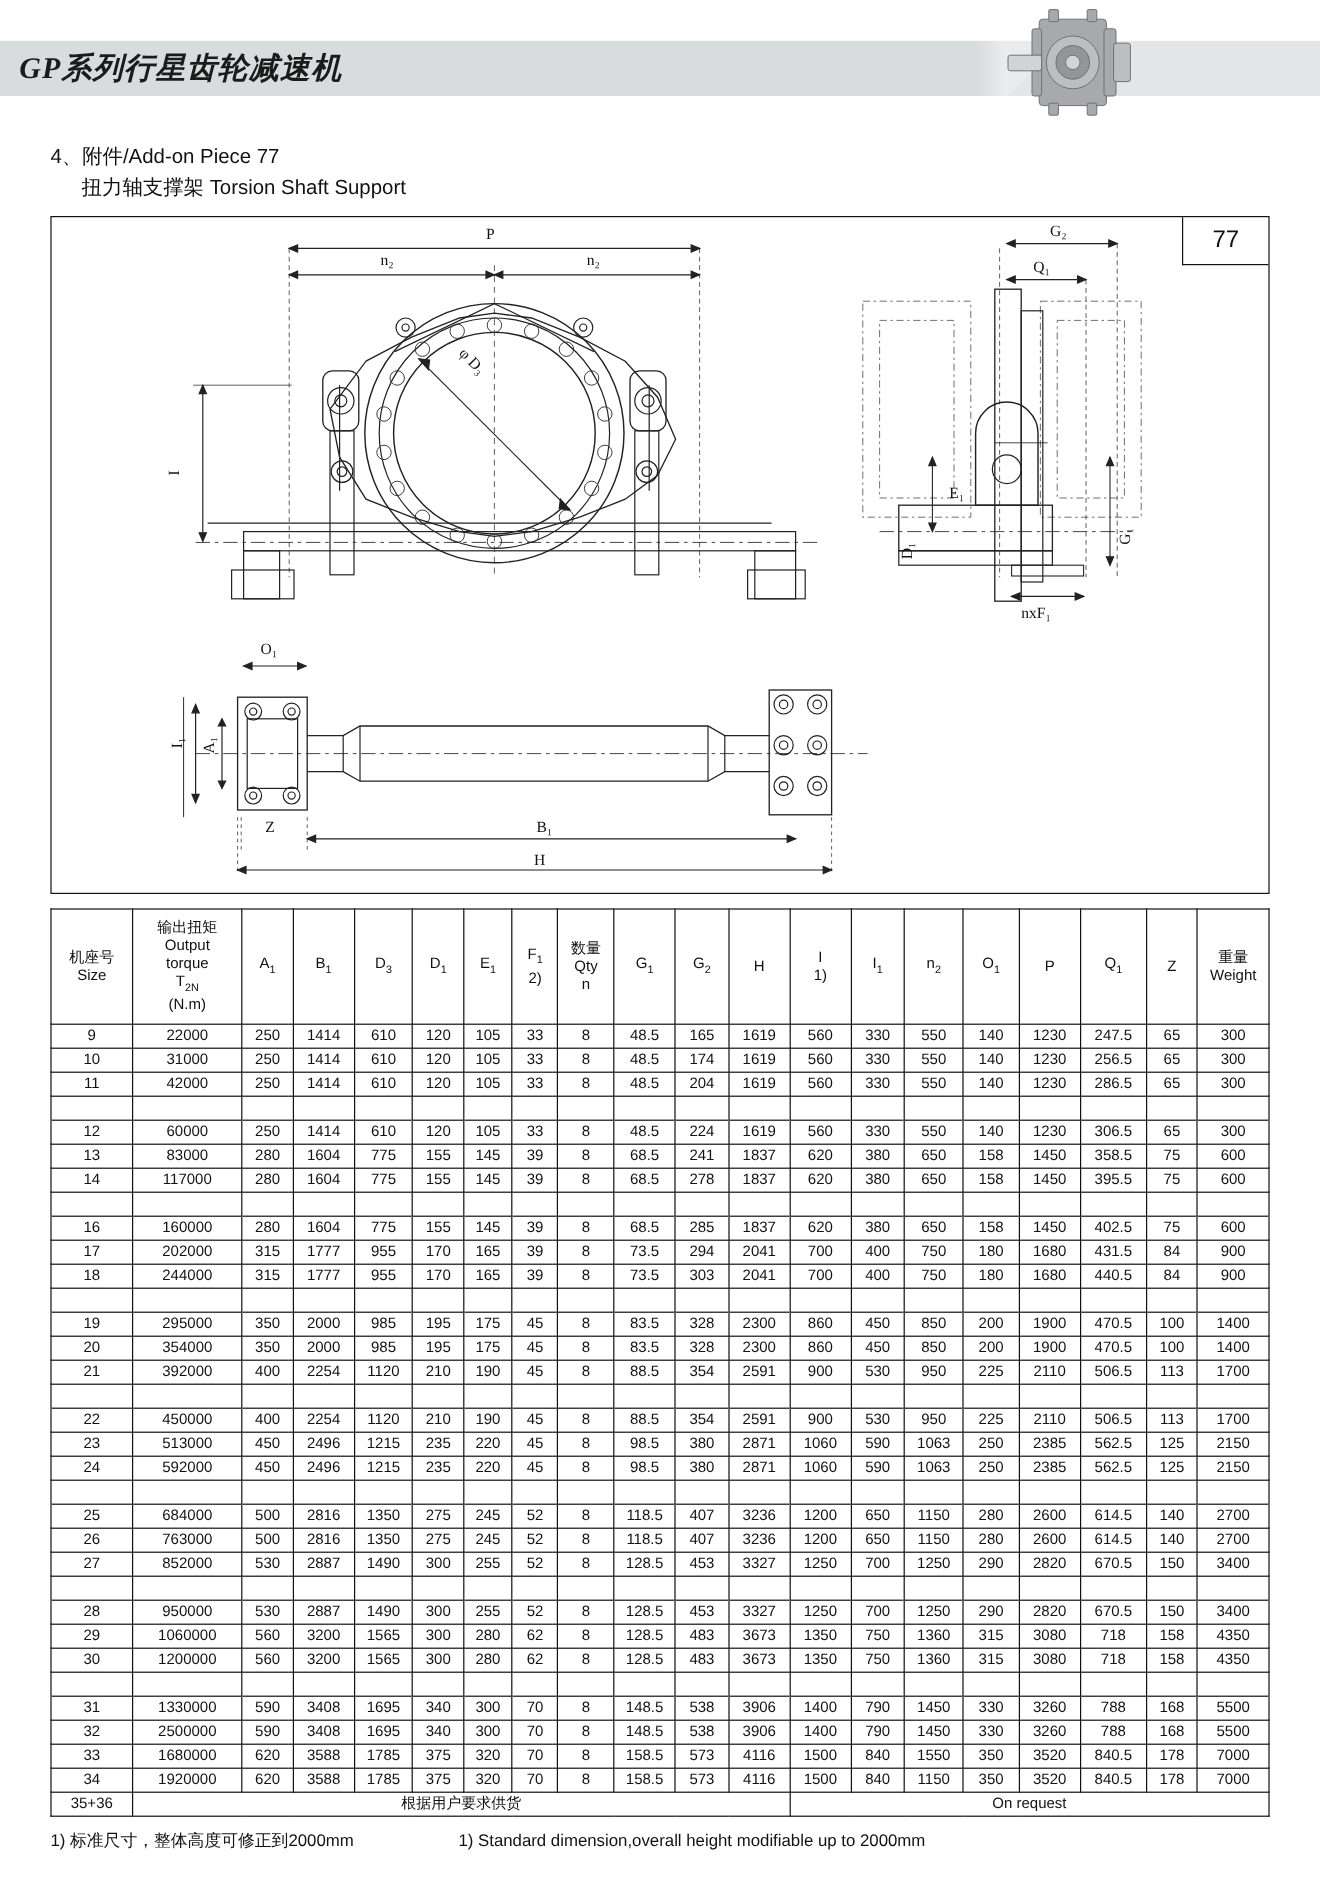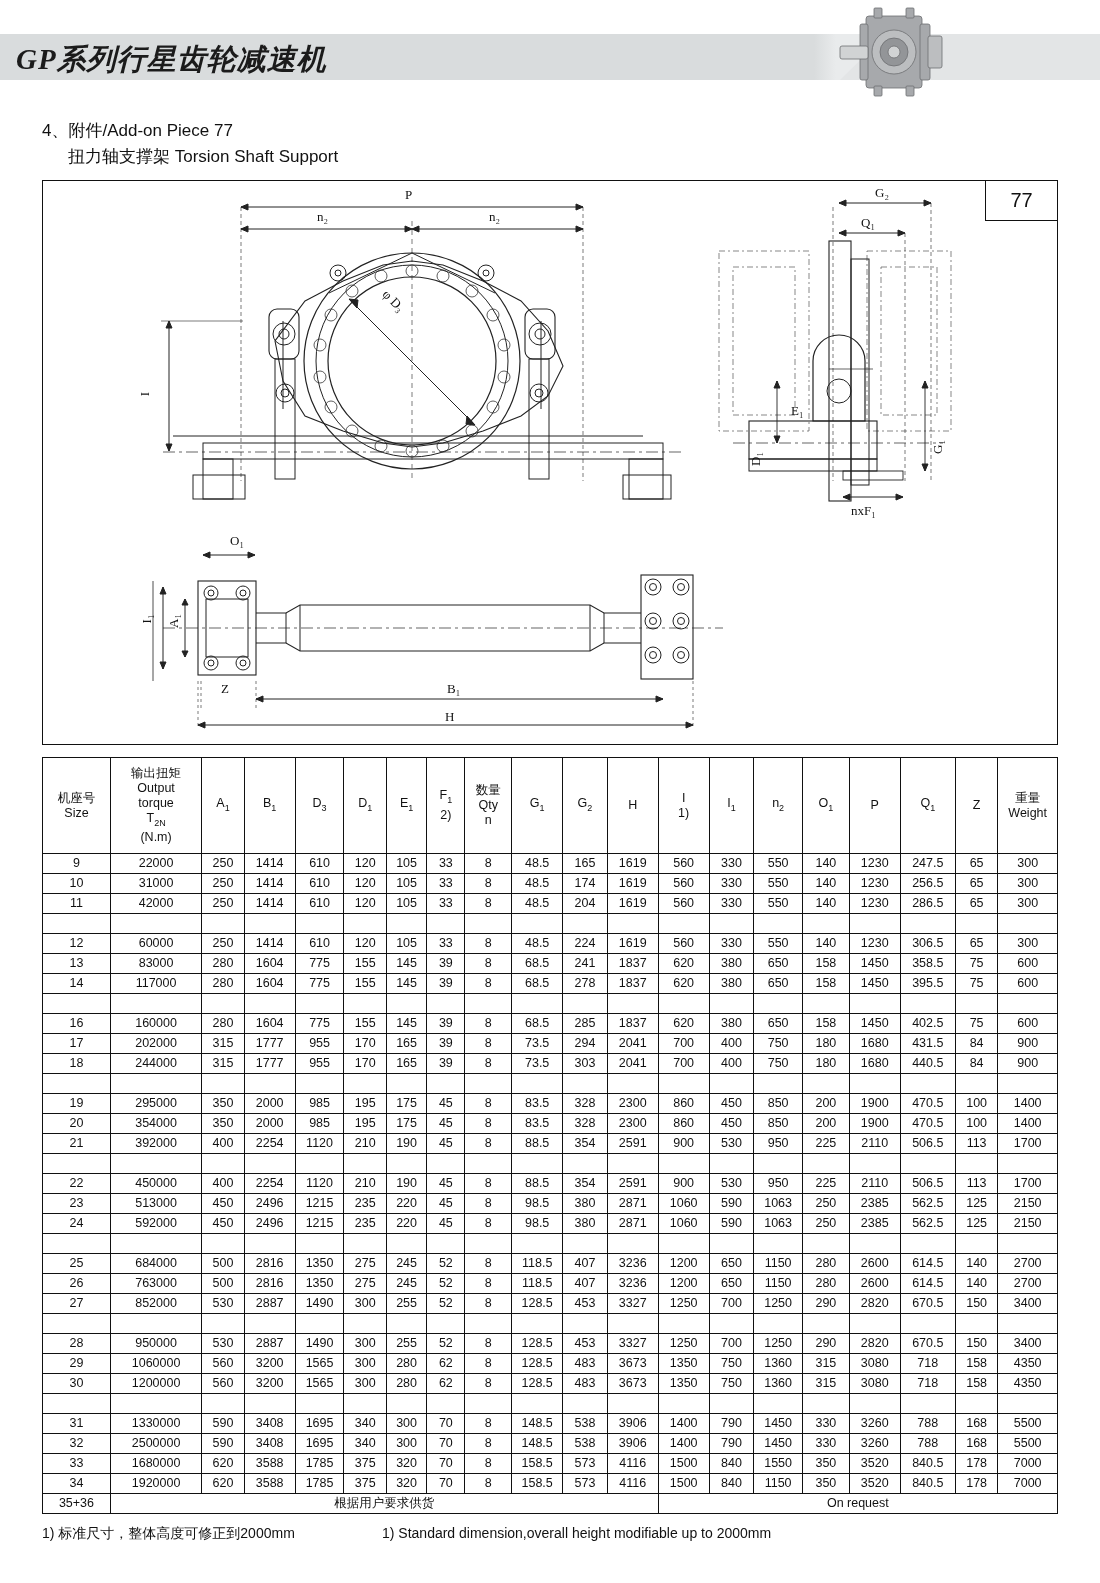--- a/index.html
+++ b/index.html
@@ -32,21 +32,21 @@
     width:260px; height:46px;
     background:#e3e5e6;
     clip-path:polygon(18% 0, 100% 0, 100% 100%, 0% 100%);
   }
   .header-title {
     position:absolute;
     left:16px; top:40px;
     font-family:"Liberation Serif", serif;
     font-weight:bold;
     font-style:italic;
-    font-size:29px;
+    font-size:25px;
     letter-spacing:1px;
     color:#1b1b1b;
     z-index:3;
   }
   .header-gear {
     position:absolute;
     right:140px; top:6px;
     width:130px; height:92px;
     z-index:4;
   }
@@ -351,21 +351,21 @@
   <div class="dim-lbl" style="left:274px; top:28px;">n₂</div>
   <div class="dim-lbl" style="left:446px; top:28px;">n₂</div>
   <div class="dim-lbl" style="left:338px; top:112px; transform:rotate(45deg);">φ D₃</div>
   <div class="dim-lbl vert" style="left:100px; top:205px;">I</div>
   <div class="dim-lbl" style="left:832px; top:4px;">G₂</div>
   <div class="dim-lbl" style="left:818px; top:34px;">Q₁</div>
   <div class="dim-lbl" style="left:748px; top:222px;">E₁</div>
   <div class="dim-lbl vert" style="left:706px; top:270px;">D₁</div>
   <div class="dim-lbl vert" style="left:888px; top:258px;">G₁</div>
   <div class="dim-lbl" style="left:808px; top:322px;">nxF₁</div>
-  <div class="dim-lbl" style="left:174px; top:352px;margin-left:13px;">O₁</div>
+  <div class="dim-lbl" style="left:174px; top:352px;">O₁</div>
   <div class="dim-lbl vert" style="left:100px; top:430px;">I₁</div>
   <div class="dim-lbl vert" style="left:124px; top:432px;">A₁</div>
   <div class="dim-lbl" style="left:178px; top:500px;">Z</div>
   <div class="dim-lbl" style="left:404px; top:500px;">B₁</div>
   <div class="dim-lbl" style="left:402px; top:528px;">H</div>
 </div>
 
 <div class="spec-wrap">
   <table class="spec">
     <thead>

